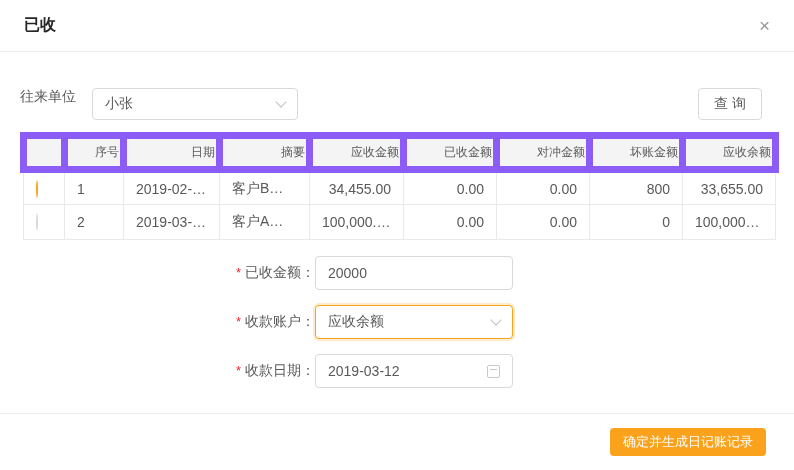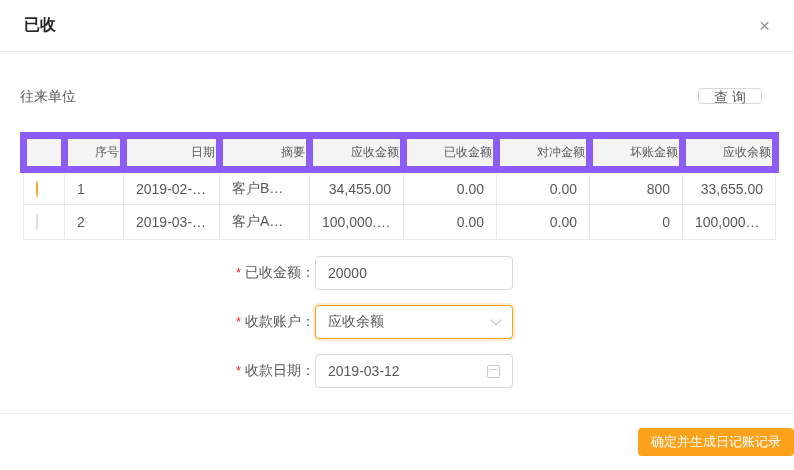--- a/index.html
+++ b/index.html
@@ -18,21 +18,21 @@
 
   
   .filter-row{ margin:36px 20px 0 20px; height:32px; display:flex; align-items:flex-start; position:relative; }
   .filter-label{ color:#595959; margin-right:16px; }
   .select{ height:32px; border:1px solid #d9d9d9; border-radius:4px; background:#fff;
     display:flex; align-items:center; padding:0 12px; color:#595959; cursor:pointer; }
   .select-unit{ width:202px; margin-right:15px; }
   .select-person{ width:206px; }
   .chevron{ margin-left:auto; width:8px; height:8px; margin-top:-4px;
     border-right:1.5px solid #c3c3c3; border-bottom:1.5px solid #c3c3c3; transform:rotate(45deg); }
-  .search-btn{ position:absolute; right:12px; top:0; height:16px; padding:0 15px;
+  .search-btn{ position:absolute; right:12px; top:0; height:32px; padding:0 15px;
     background:#fff; border:1px solid #d9d9d9; border-radius:4px; color:#595959;
     font-size:14px; font-family:inherit; cursor:pointer; }
 
   
   table.grid{ margin:12px 20px 0 20px; width:752px; border-collapse:collapse; table-layout:fixed; }
   .grid th{ height:34px; background:#f4f4f4; font-weight:400; color:#595959;
     border:7px solid #8b5cf6; text-align:right; font-size:12px; }
   .grid td{ height:35px; background:#fff; border:1px solid #e9e9e9; padding:0 12px;
     color:#595959; font-size:14px; overflow:hidden; white-space:nowrap; text-overflow:ellipsis; }
   .grid td.c-num{ text-align:right; }
@@ -53,34 +53,38 @@
     font-size:14px; font-family:inherit; }
   input.control{ outline:none; }
   .control.focused{ border-color:#faa21c; box-shadow:0 0 0 2px rgba(250,162,28,.22); }
   .cal-icon{ margin-left:auto; width:13px; height:13px; border:1px solid #c9c9c9;
     border-radius:2px; position:relative; }
   .cal-icon::before{ content:""; position:absolute; left:2px; right:2px; top:3px; height:1px; background:#c9c9c9; }
 
   
   .modal-footer{ position:absolute; left:0; right:0; bottom:0; height:57px;
     border-top:1px solid #ececec; display:flex; align-items:center; justify-content:flex-end;
-    padding-right:0; background:#fff; }
+    padding-right:28px; background:#fff; }
   .confirm-btn{ height:28px; padding:0 13px; background:#faa21c; border:none; border-radius:4px;
     color:#fff; font-size:13px; font-family:inherit; cursor:pointer; }
 </style>
 </head>
 <body>
 
 <div class="modal-header">
   <span class="modal-title">已收</span>
   <span class="close-btn">×</span>
 </div>
 
 <div class="filter-row">
   <span class="filter-label">往来单位</span>
+  <div class="select select-person">
+    <span>小张</span>
+    <span class="chevron"></span>
+  </div>
   <button class="search-btn">查 询</button>
 </div>
 
 <table class="grid">
   <colgroup>
     <col style="width:41px">
       <col style="width:59px">
       <col style="width:96px">
       <col style="width:90px">
     <col style="width:94px">

